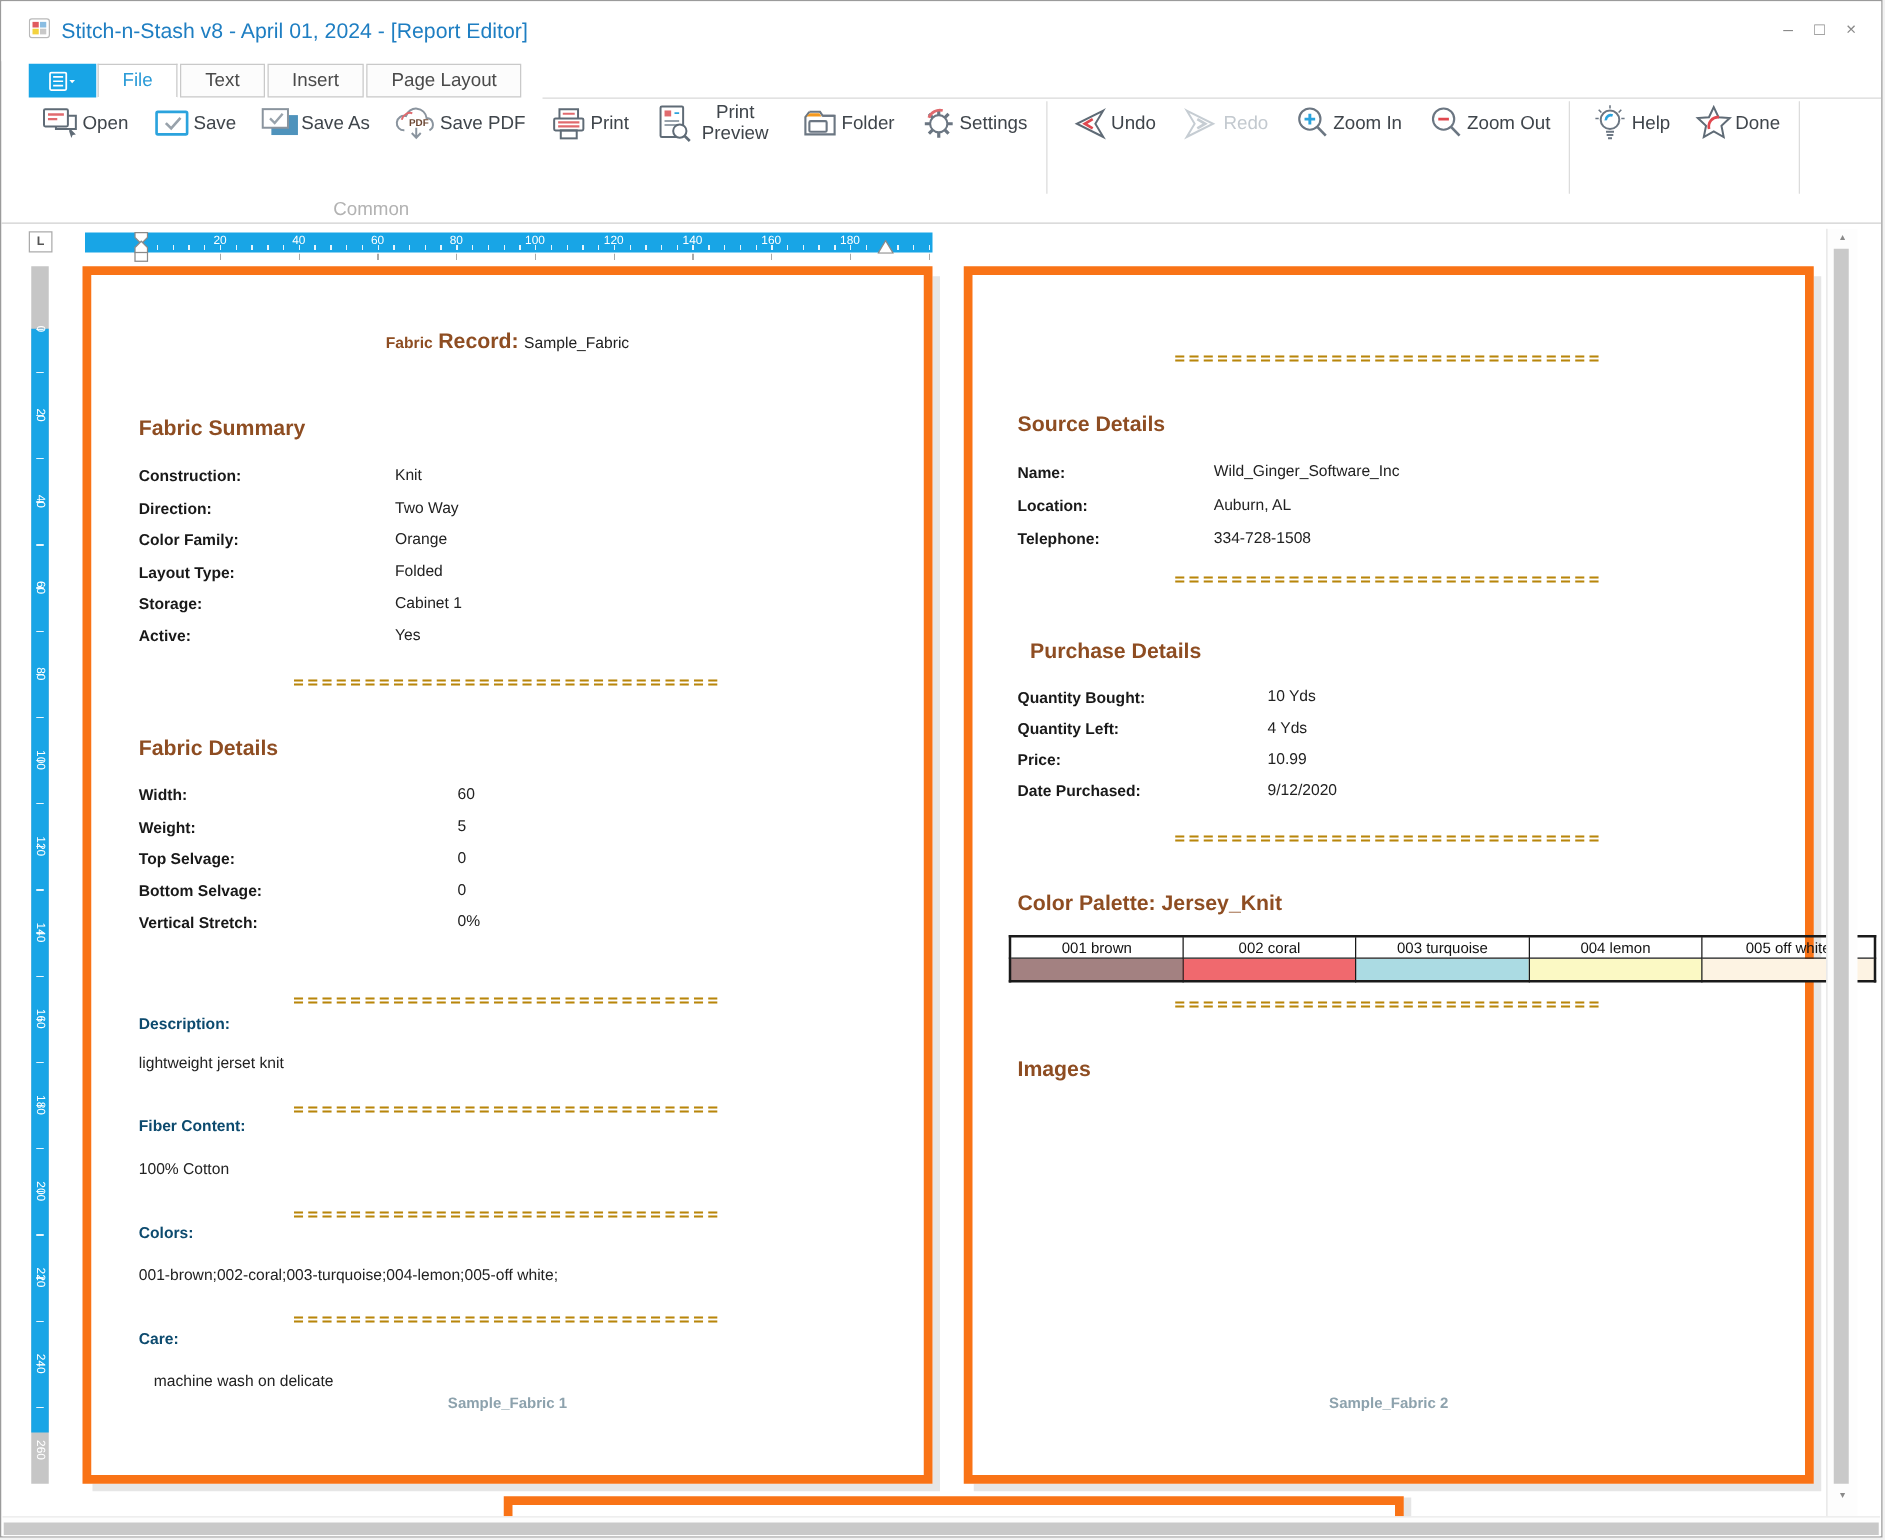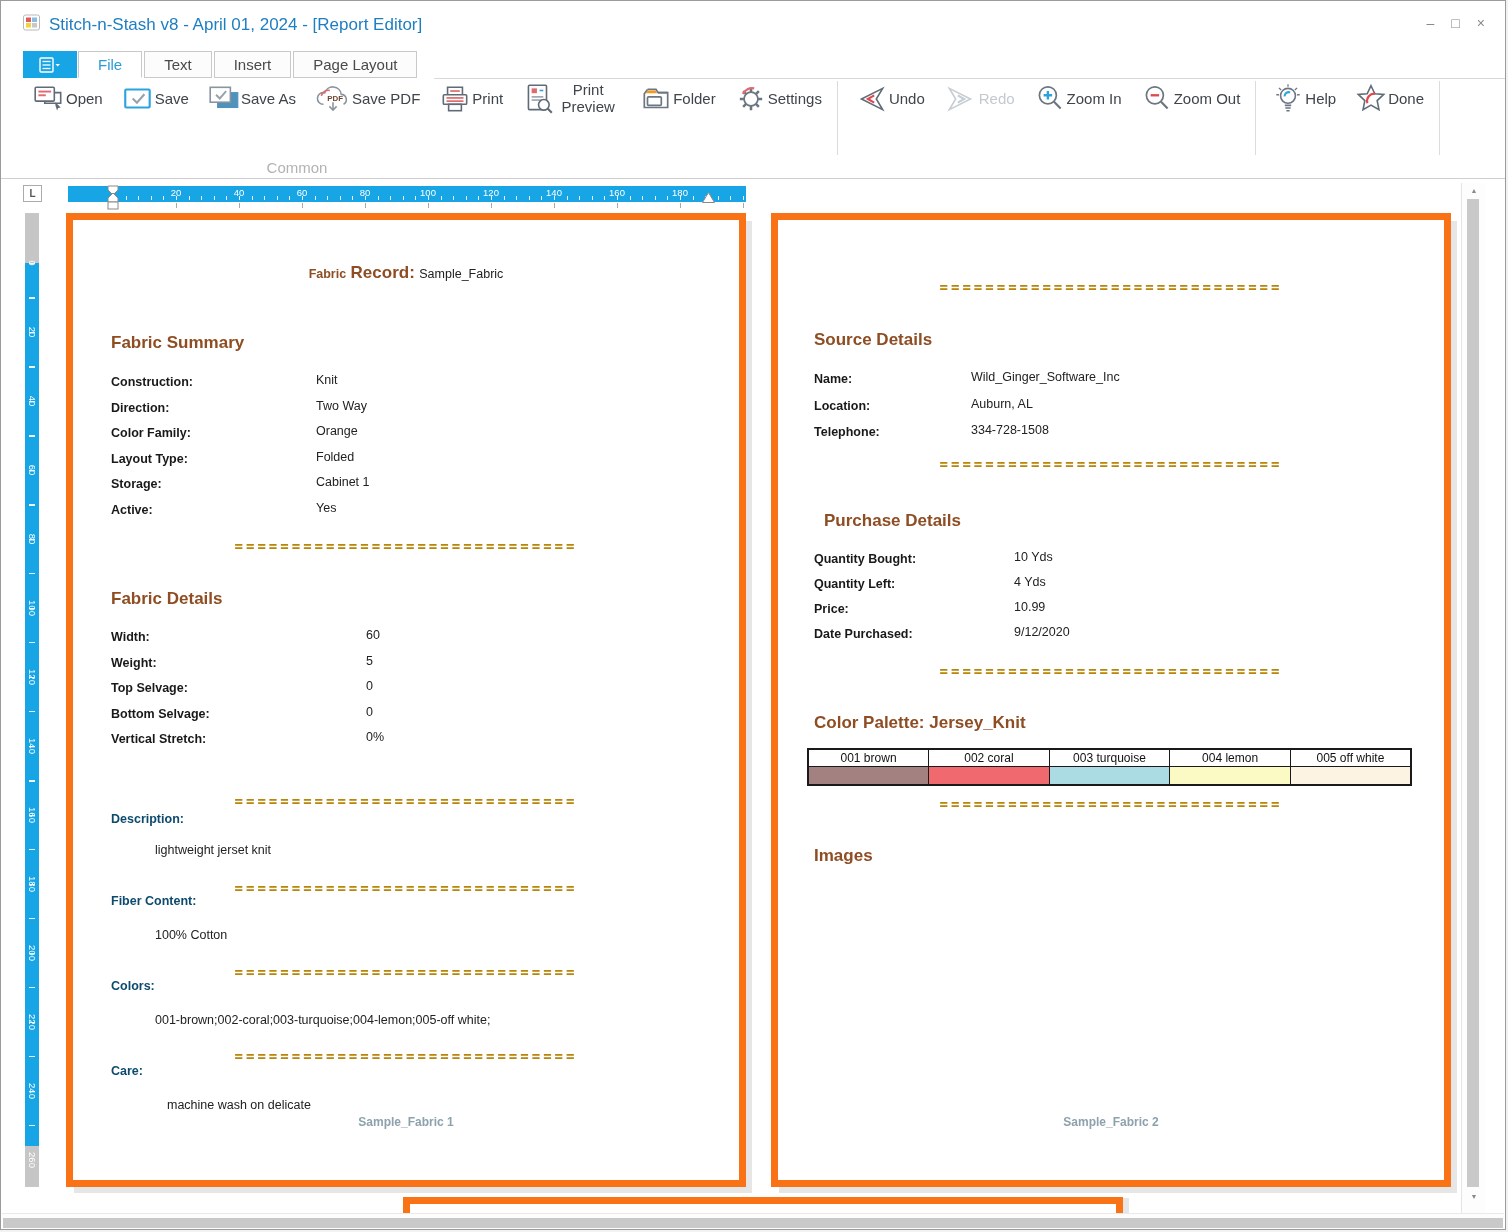--- a/index.html
+++ b/index.html
@@ -53,23 +53,23 @@
   .rpt-title .val{font-size:12.5px;color:#222;}
   .sec-h{position:absolute;left:38px;font-size:17px;font-weight:bold;color:#8e4d22;white-space:nowrap;}
   .sec-rows{position:absolute;left:38px;right:8px;}
   .kvrow{position:relative;height:25.5px;}
   .rows26 .kvrow{height:26.5px;}
   .rows25 .kvrow{height:25px;}
   .kvlabel{font-size:12.5px;font-weight:bold;color:#191919;white-space:nowrap;}
   .kvval{position:absolute;left:var(--vx);top:1px;font-size:12.5px;color:#222;white-space:nowrap;}
   .divider{position:absolute;left:0;right:0;text-align:center;color:#b8860b;font-family:"DejaVu Sans Mono",monospace;font-size:14px;font-weight:bold;letter-spacing:3px;white-space:nowrap;overflow:hidden;}
   .blk-label{position:absolute;left:38px;font-size:12.5px;font-weight:bold;color:#0c4a6e;white-space:nowrap;}
-  .blk-value{position:absolute;left:38px;font-size:12.5px;color:#222;white-space:nowrap;margin-left:44px;}
+  .blk-value{position:absolute;left:38px;font-size:12.5px;color:#222;white-space:nowrap;}
   .pg-footer{position:absolute;left:0;right:0;top:895px;text-align:center;font-size:12px;font-weight:bold;color:#8da2ad;}
-  .palette{position:absolute;left:29px;top:528px;width:605px;border-collapse:collapse;table-layout:fixed;border:2px solid #1a1a1a;}
+  .palette{position:absolute;left:29px;top:528px;width:694px;border-collapse:collapse;table-layout:fixed;border:2px solid #1a1a1a;}
   .palette th{border:1px solid #1a1a1a;font-size:12px;font-weight:normal;color:#111;height:16px;padding:0;text-align:center;font-family:"Liberation Sans",sans-serif;}
   .palette td{border:1px solid #1a1a1a;height:17px;padding:0;}
 
   
   .v-scroll{position:absolute;right:19px;top:182px;width:24px;height:1032px;background:#fdfdfd;border-left:1px solid #e4e4e4;}
   .v-scroll .arr{position:absolute;left:0;right:0;text-align:center;font-size:7px;color:#8a8a8a;}
   .v-thumb{position:absolute;left:5px;width:12px;top:16px;height:988px;background:#c9c9c9;}
   .h-scroll{position:absolute;left:1px;right:1px;top:1212px;height:17px;background:#fdfdfd;border-top:1px solid #e9e9e9;}
   .h-thumb{position:absolute;left:1px;right:1px;top:4px;height:10px;background:#c9c9c9;}
 

